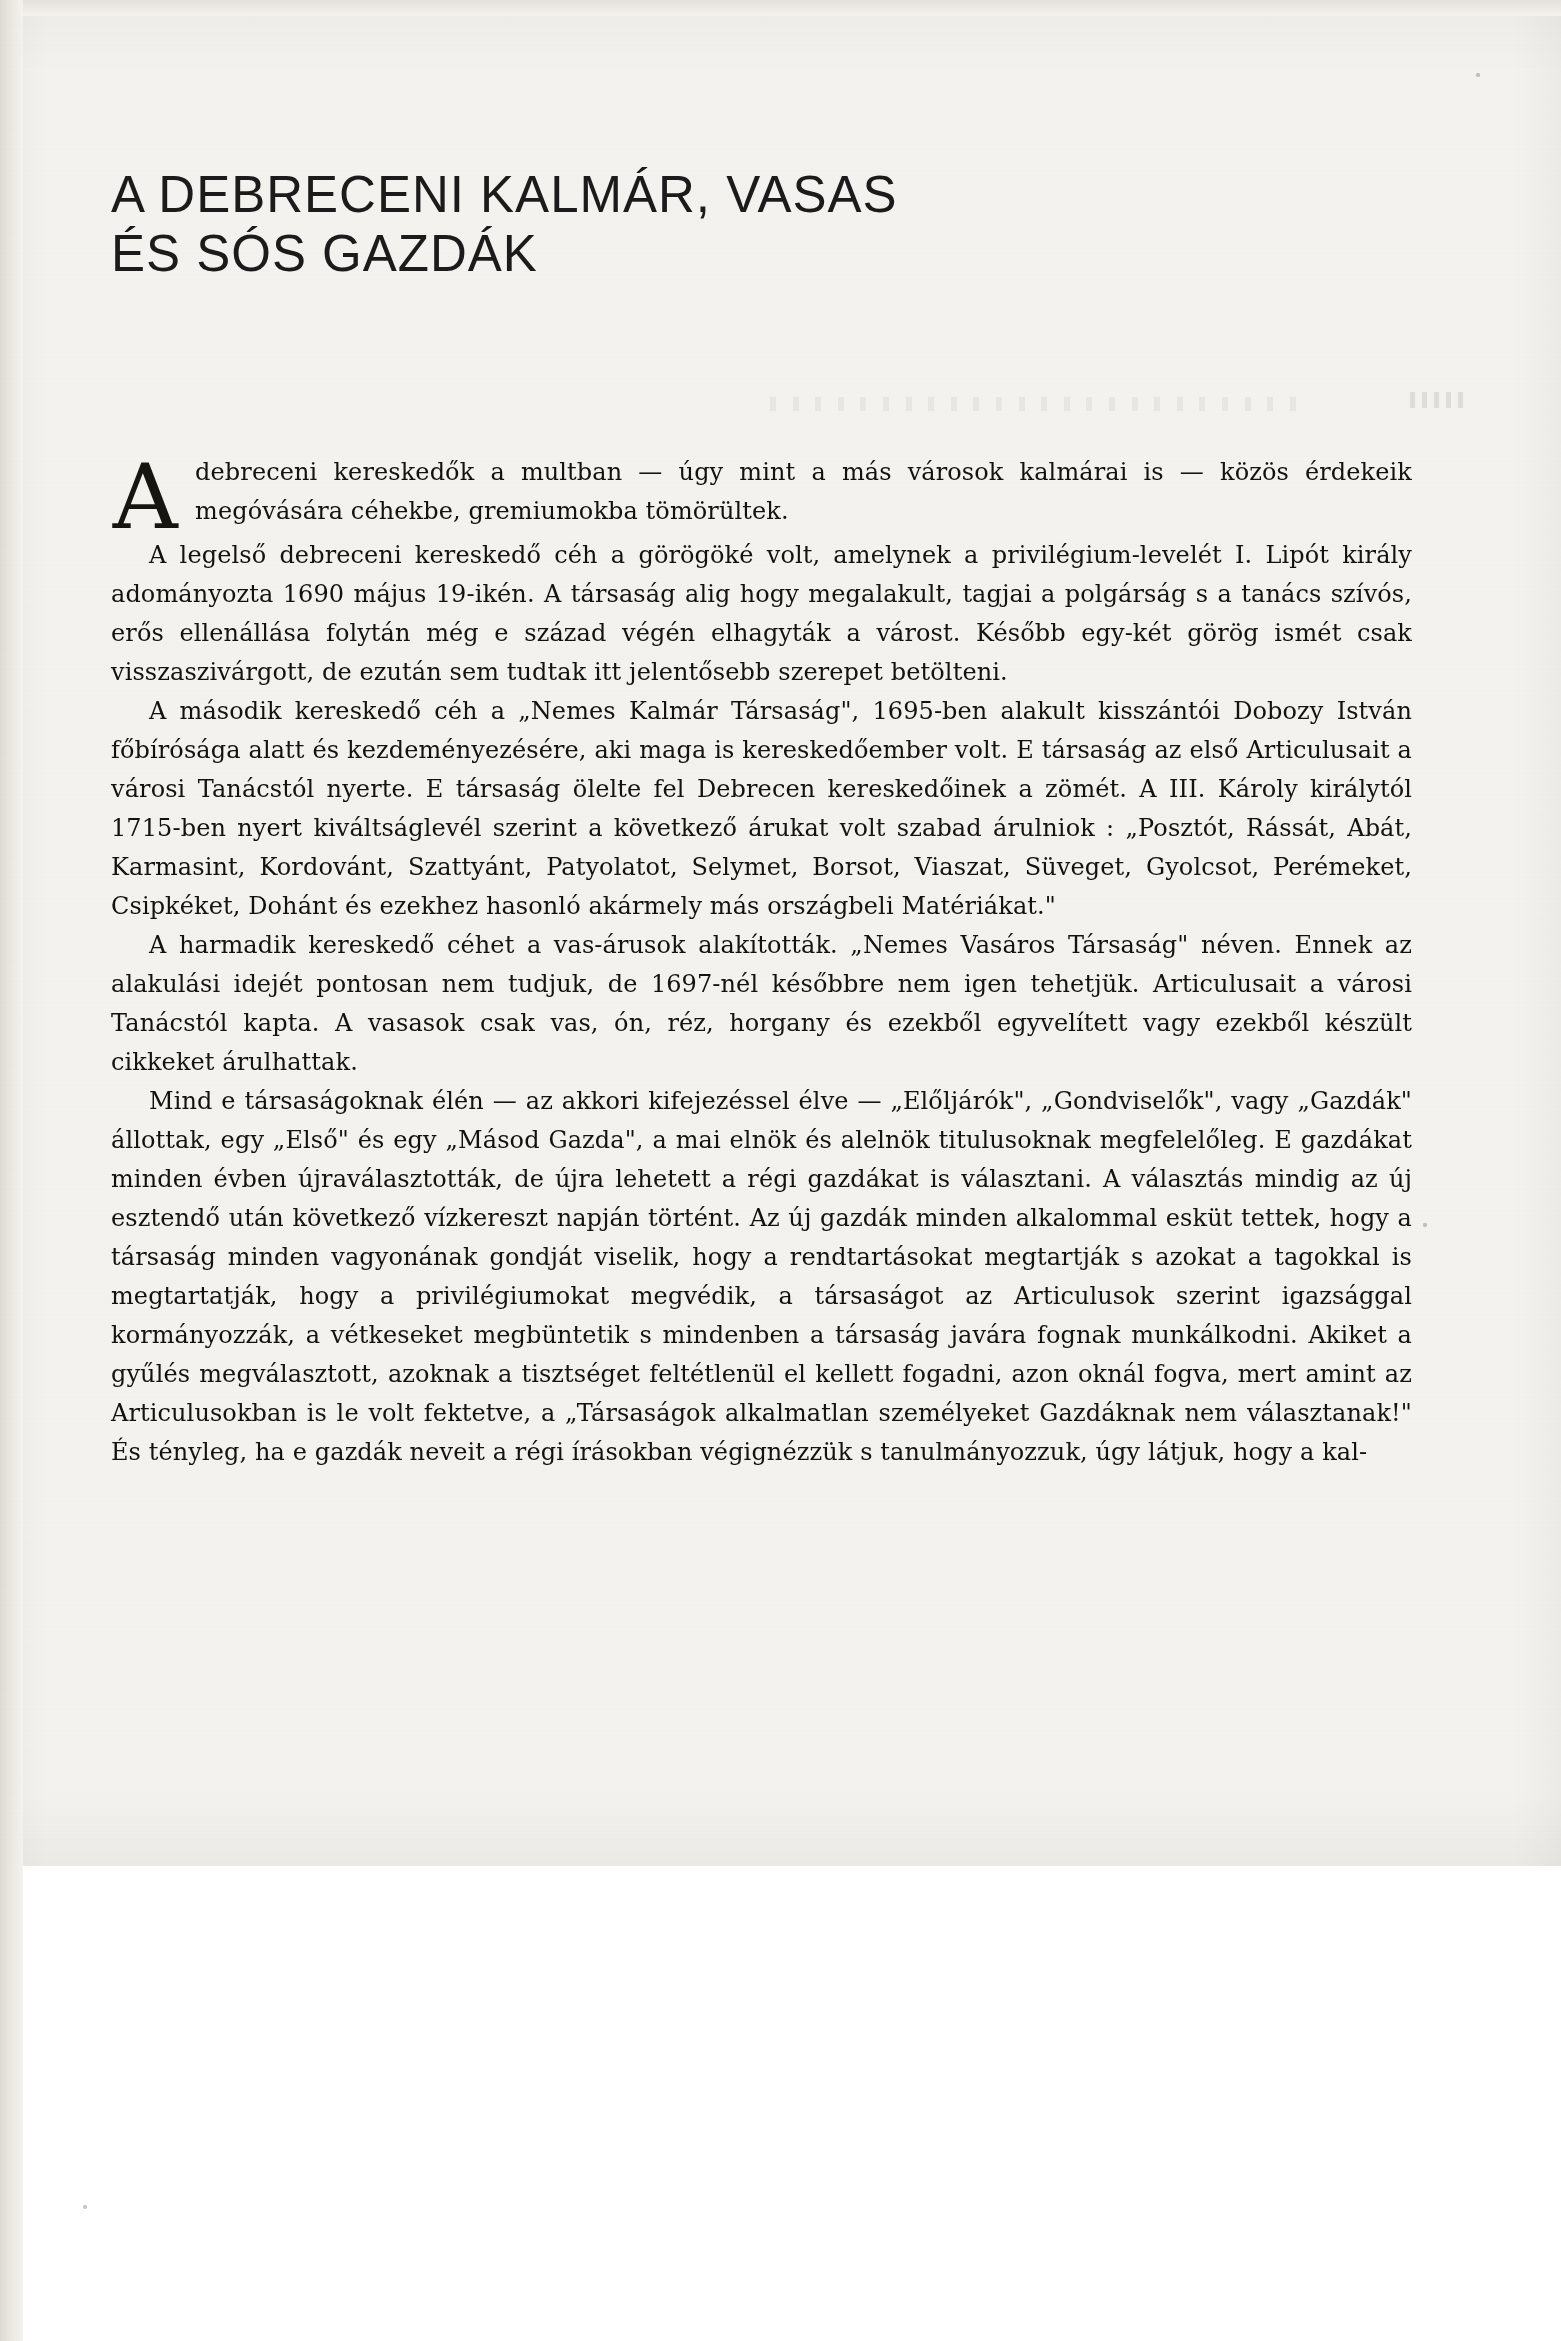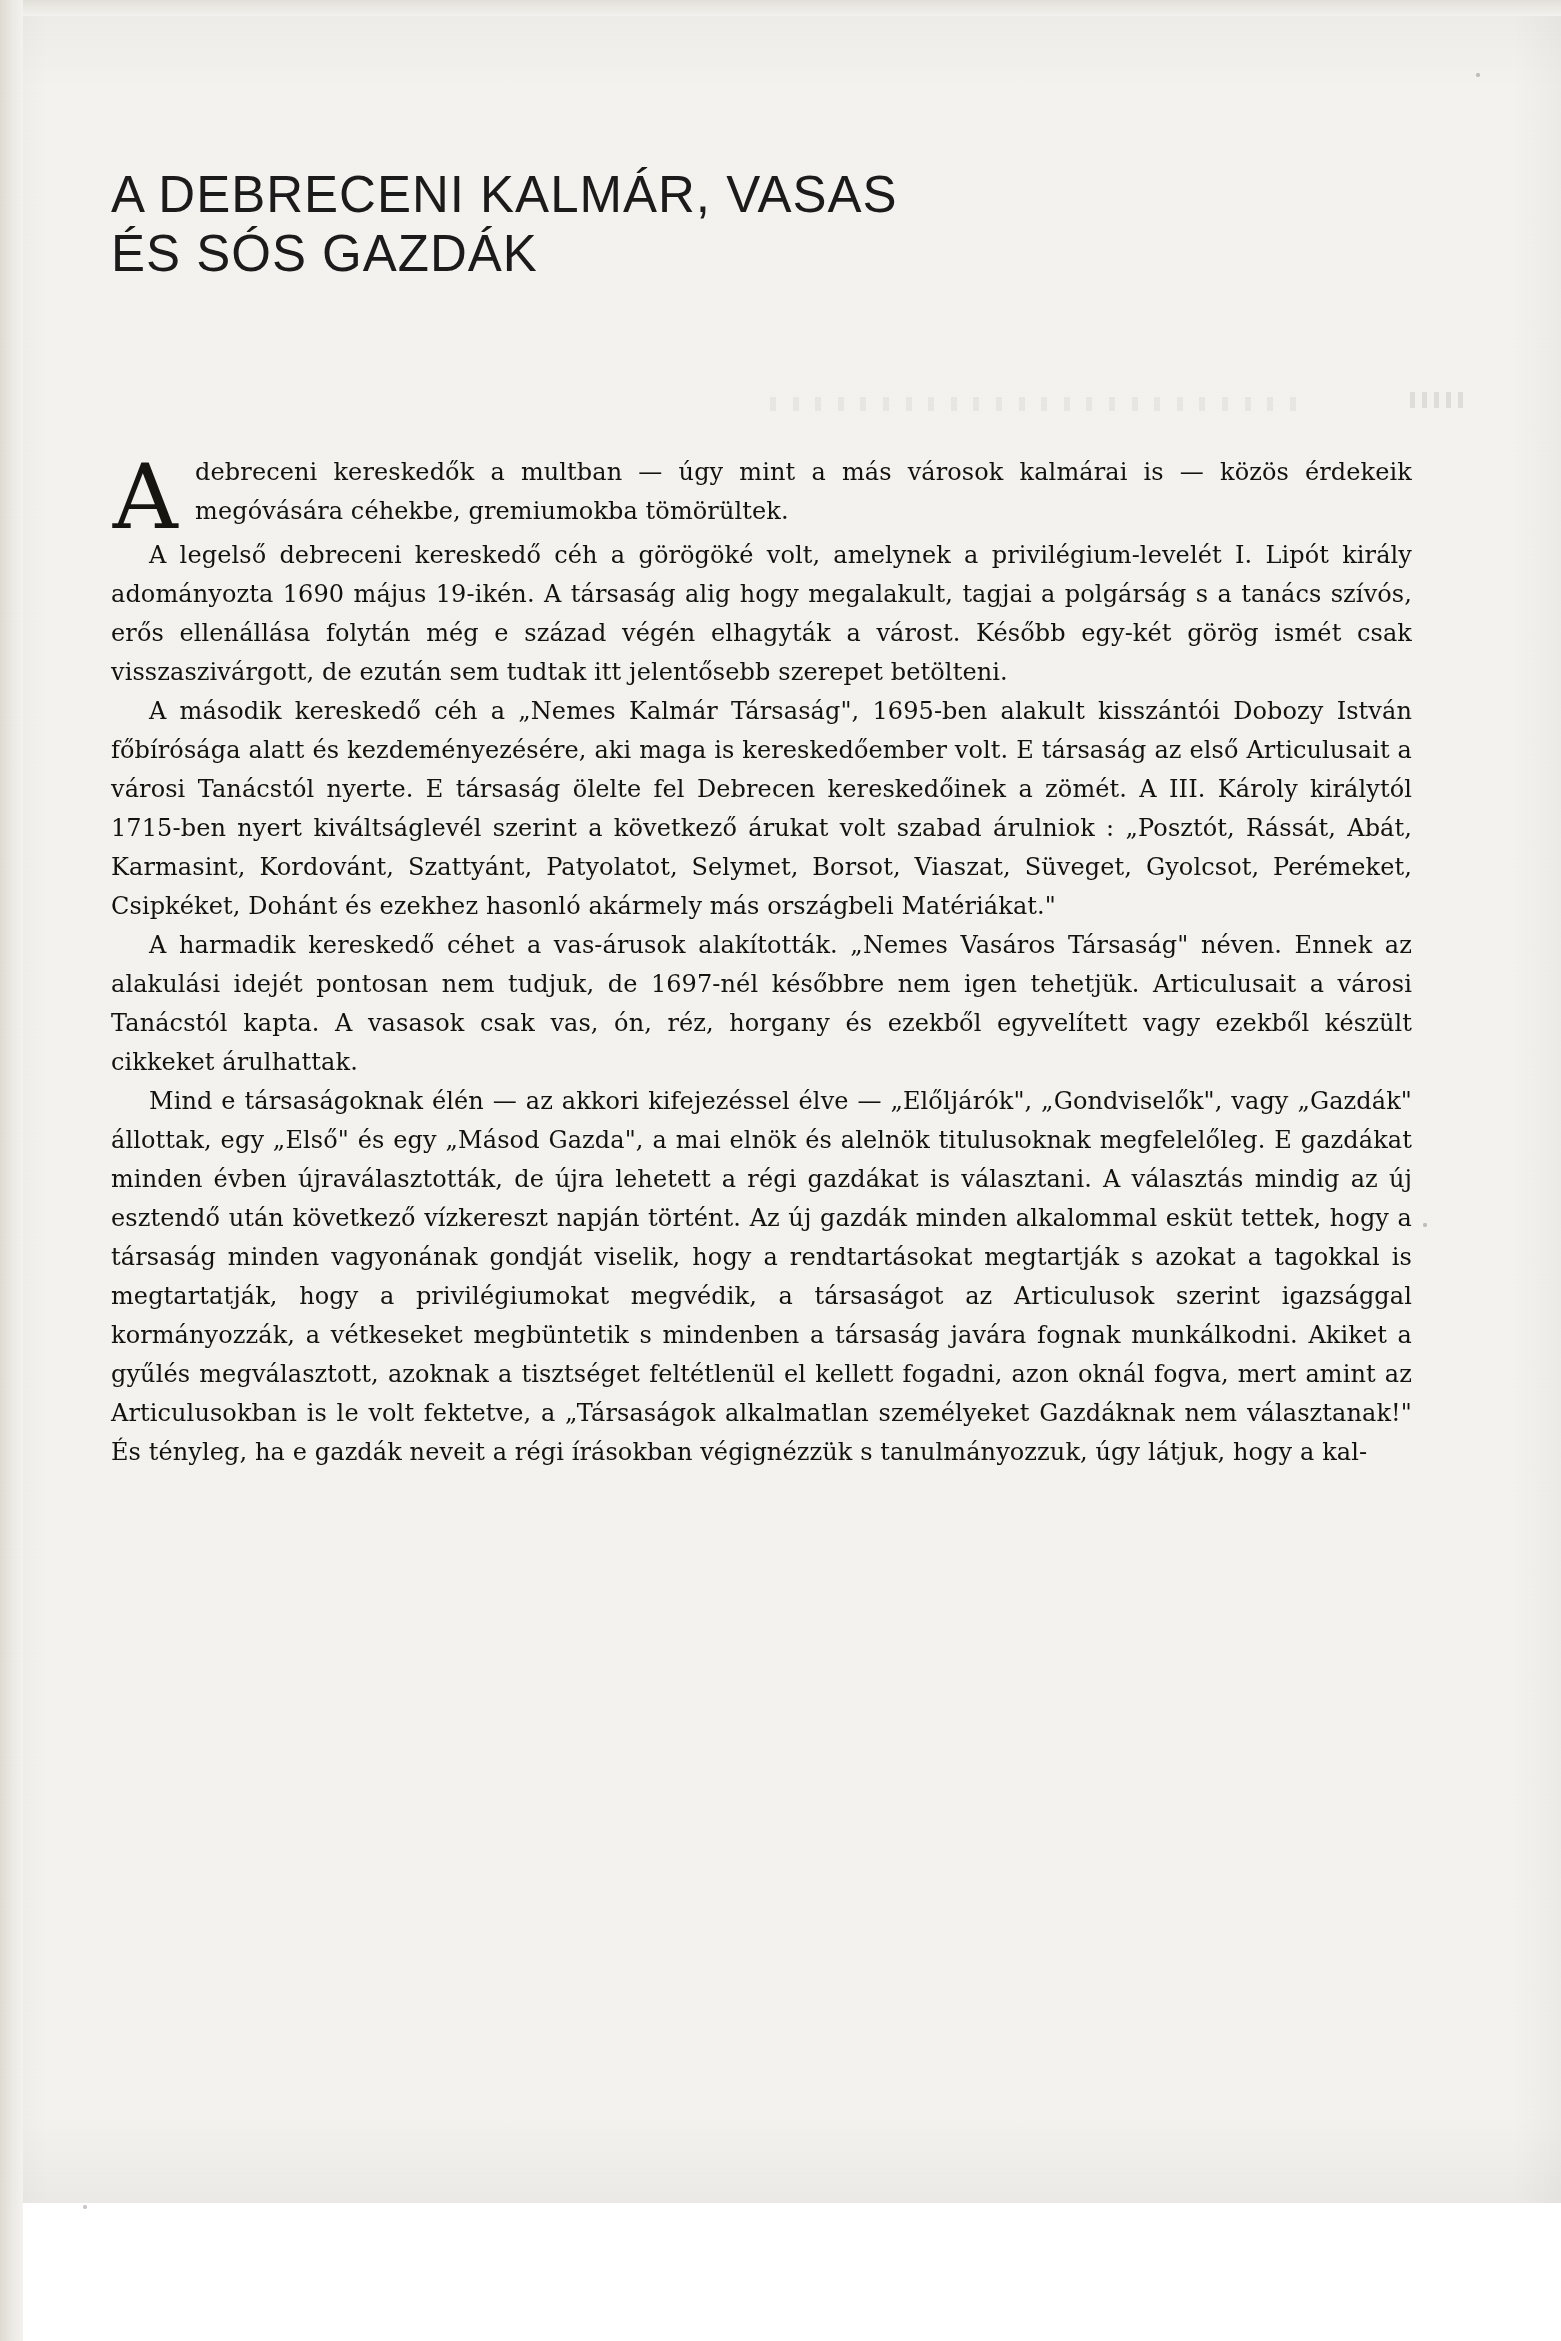--- a/index.html
+++ b/index.html
@@ -9,21 +9,21 @@
   }
   body {
     width: 1561px;
     height: 2342px;
     overflow: hidden;
     font-family: "DejaVu Serif", serif;
   }
   .page {
     position: relative;
     width: 1561px;
-    height: 2203px;
+    height: 1866px;
     background: #f4f2ee;
     background-image:
       linear-gradient(90deg, rgba(0,0,0,0.035) 0%, rgba(0,0,0,0.0) 3%, rgba(0,0,0,0.0) 97%, rgba(0,0,0,0.03) 100%),
       linear-gradient(180deg, rgba(0,0,0,0.03) 0%, rgba(0,0,0,0.0) 4%, rgba(0,0,0,0.0) 96%, rgba(0,0,0,0.035) 100%);
   }
   .scan-noise {
     position: absolute;
     inset: 0;
     pointer-events: none;
     opacity: 0.45;

